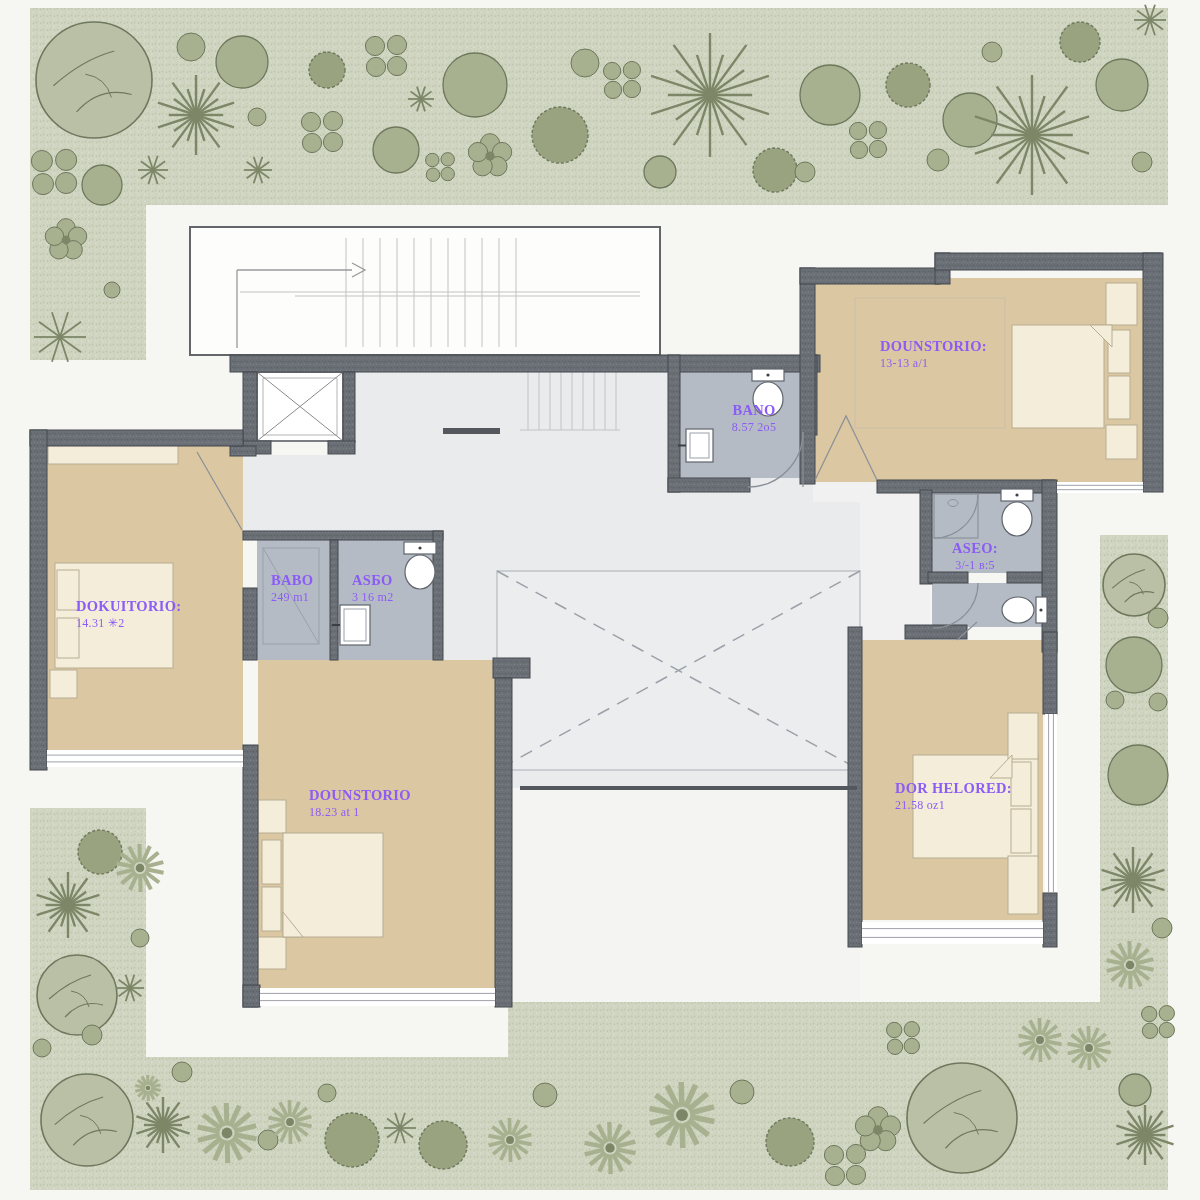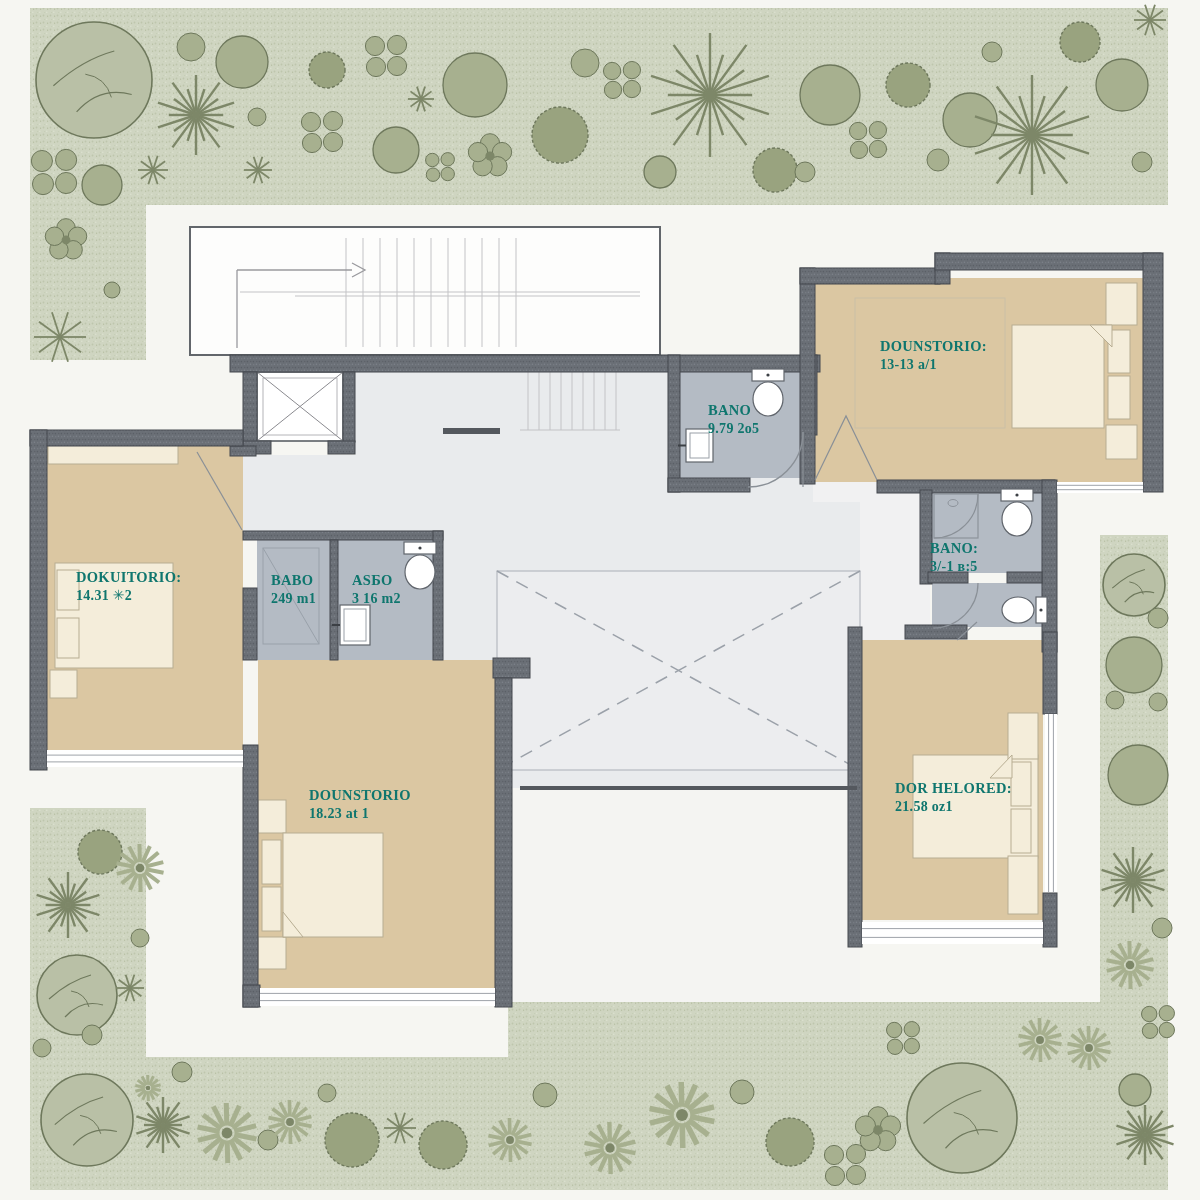--- a/index.html
+++ b/index.html
@@ -3,26 +3,26 @@
 <meta charset="utf-8">
 <style>
   html,body{margin:0;padding:0;background:#f6f6f2;}
   .canvas{
     position:relative;width:1200px;height:1200px;overflow:hidden;
     background:#f6f6f2;
     font-family:"Liberation Serif","DejaVu Serif","DejaVu Sans",serif;
   }
   svg{position:absolute;left:0;top:0;}
   .room-label{
-    position:absolute;color:#0f766e;z-index:5;pointer-events:none;
+    position:absolute;color:#8b5cf6;z-index:5;pointer-events:none;
     line-height:1.32;letter-spacing:.3px;white-space:nowrap;
   }
   .rl-name{font-size:14.5px;font-weight:600;}
-  .rl-area{font-size:14px;font-weight:700;}
-  .centered{text-align:left;}
+  .rl-area{font-size:12px;font-weight:400;}
+  .centered{text-align:center;}
 </style>
 </head>
 <body>
 
 <div class="canvas">
 
   <svg id="plan-svg" width="1200" height="1200" viewBox="0 0 1200 1200">
     <defs>
       <pattern id="speck" width="7" height="7" patternUnits="userSpaceOnUse">
         <rect width="7" height="7" fill="#cfd5c1"></rect>
@@ -698,40 +698,40 @@
         <line x1="957" y1="640" x2="977" y2="622" stroke="#8a9097" stroke-width="1.2"></line>
       </g>
   </svg>
 
   <div class="room-label" style="left:880px;top:337px">
     <div class="rl-name">DOUNSTORIO:</div>
     <div class="rl-area">13-13 a/1</div>
   </div>
   <div class="room-label centered" style="left:708px;top:401px;width:92px">
     <div class="rl-name">BANO</div>
-    <div class="rl-area">9.79 2o5</div>
+    <div class="rl-area">8.57 2o5</div>
   </div>
   <div class="room-label" style="left:271px;top:571px">
     <div class="rl-name">BABO</div>
     <div class="rl-area">249 m1</div>
   </div>
   <div class="room-label" style="left:352px;top:571px">
     <div class="rl-name">ASБO</div>
     <div class="rl-area">3 16 m2</div>
   </div>
-  <div class="room-label" style="left:76px;top:568px">
+  <div class="room-label" style="left:76px;top:597px">
     <div class="rl-name">DOKUITORIO:</div>
     <div class="rl-area">14.31 ✳2</div>
   </div>
   <div class="room-label" style="left:309px;top:786px">
     <div class="rl-name">DOUNSTORIO</div>
     <div class="rl-area">18.23 at 1</div>
   </div>
   <div class="room-label centered" style="left:930px;top:539px;width:90px">
-    <div class="rl-name">BANO:</div>
+    <div class="rl-name">ASEO:</div>
     <div class="rl-area">3/-1 в:5</div>
   </div>
   <div class="room-label" style="left:895px;top:779px">
     <div class="rl-name">DOR HELORED:</div>
     <div class="rl-area">21.58 oz1</div>
   </div>
 
 </div>
 
 </body></html>

